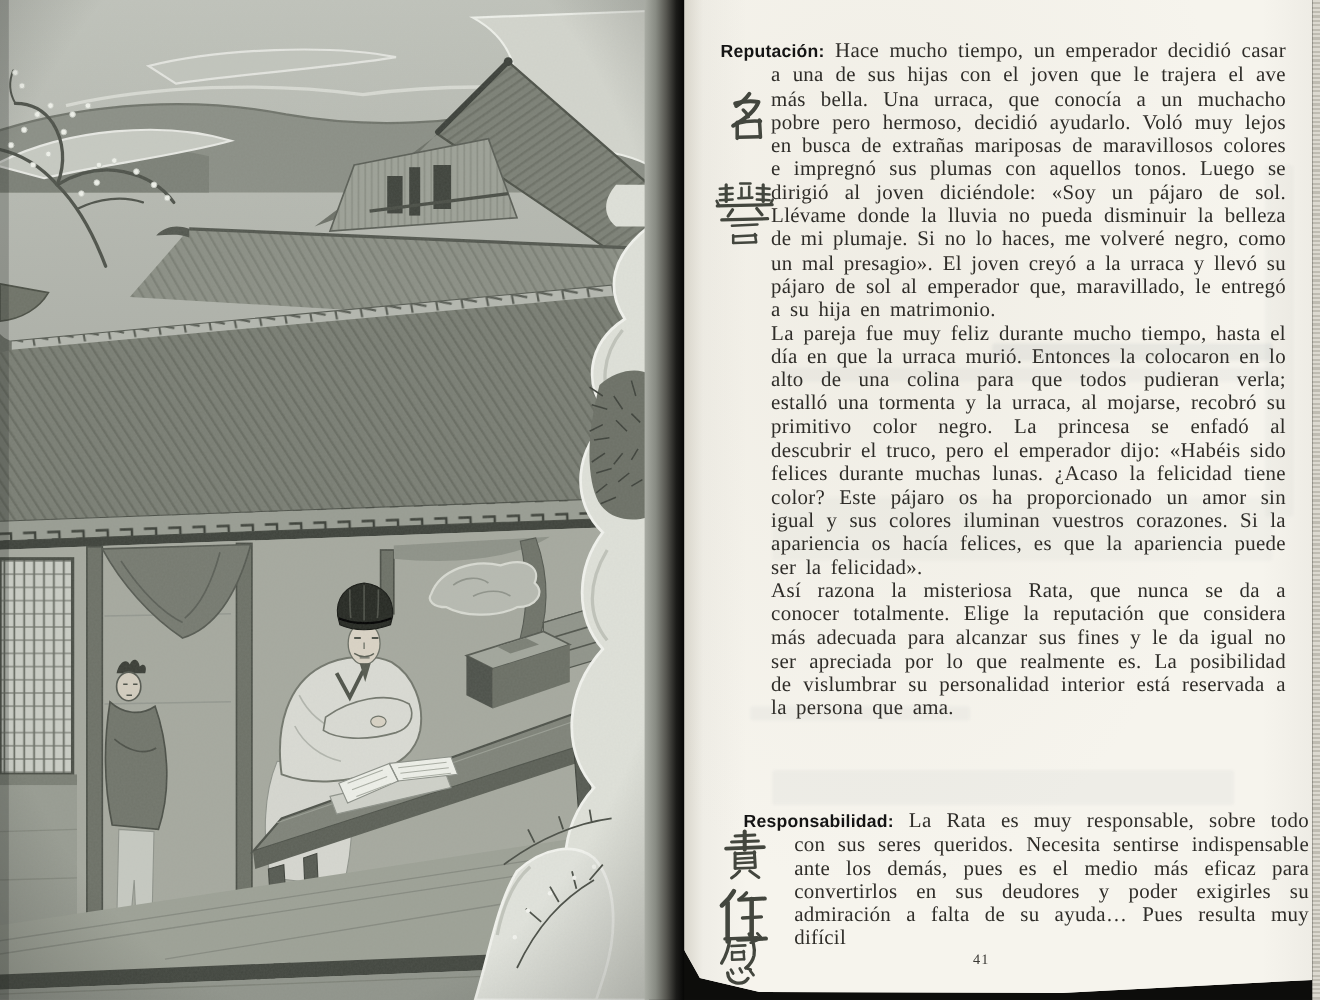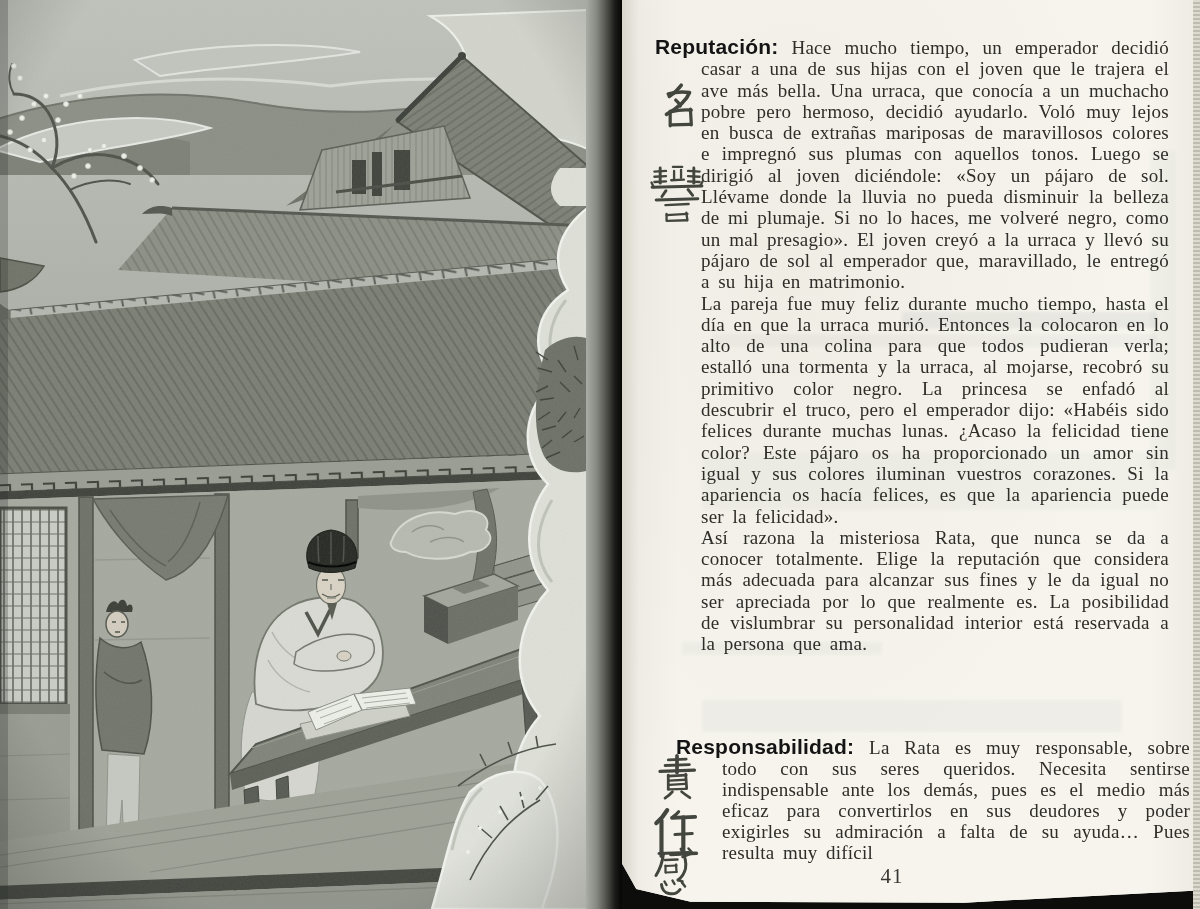--- a/index.html
+++ b/index.html
@@ -14,26 +14,26 @@
           background:
             radial-gradient(ellipse at 30% 30%,rgba(210,205,190,0.18),transparent 60%),
             linear-gradient(90deg,#d9d6cc 0%,#efede6 3%,#f6f4ed 10%,#f6f4ed 92%,#eeece5 100%),
             #f5f3ec;
           clip-path:polygon(0 0,100% 0,100% 98%,60% 99.3%,12% 99.2%,2.5% 97.8%,0 95%);}
   .text-col{position:absolute;left:33px;top:36px;width:514px;}
   .para{font-size:19px;line-height:21.3px;color:#2f2d29;text-align:justify;
         word-spacing:3.5px;letter-spacing:0.25px;margin:0;padding-left:46px;}
   .para.hang{text-indent:-46px;}
   .heading{font-family:"Liberation Sans","DejaVu Sans",sans-serif;font-weight:700;
-        font-size:21px;color:#141414;letter-spacing:0.2px;word-spacing:1px;}
+        font-size:16px;color:#141414;letter-spacing:0.2px;word-spacing:1px;}
   .sec2{position:absolute;left:33px;top:736px;width:514px;margin-left:21px;}
   .glyph{position:absolute;}
   .glyph svg{display:block;}
   .pageno{position:absolute;left:238px;top:864px;width:64px;text-align:center;
-        font-size:21px;color:#3a3834;letter-spacing:1px;}
+        font-size:13px;color:#3a3834;letter-spacing:1px;}
   .ghost{position:absolute;background:rgba(104,118,133,0.085);filter:blur(1.6px);
         border-radius:3px;pointer-events:none;}
 </style>
 </head>
 <body>
 
 <div class="book">
 
   <div class="page-left">
   <svg width="590" height="909" viewBox="0 0 590 909" xmlns="http://www.w3.org/2000/svg">

